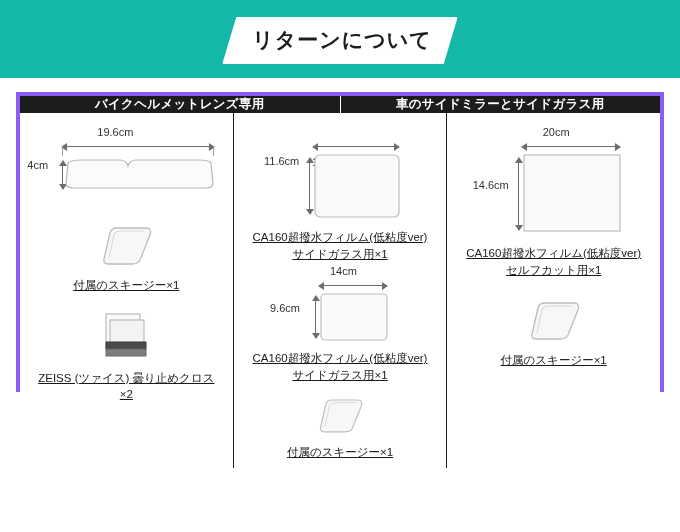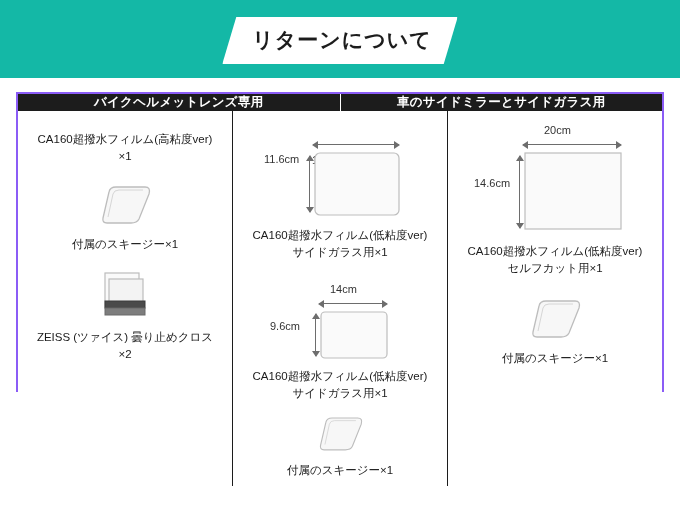--- a/index.html
+++ b/index.html
@@ -38,25 +38,26 @@
   }
 
   
   .table-wrap {
     padding: 14px 16px 0 16px;
     box-sizing: border-box;
     width: 680px;
   }
   .table {
     width: 648px;
-    border: 2px solid #8b5cf6;
+    border: 4px solid #8b5cf6;
     box-sizing: border-box;
     display: flex;
     flex-direction: column;
     height: 300px;
+    text-decoration: underline;
   }
   .thead {
     display: flex;
     background: #1c1c1c;
     color: #ffffff;
     height: 46px;
   }
   .th {
     flex: 1 1 0;
     display: flex;
@@ -180,22 +181,35 @@
     <div class="thead">
       <div class="th">バイクヘルメットレンズ専用</div>
       <div class="th">車のサイドミラーとサイドガラス用</div>
     </div>
 
     <div class="tbody">
 
       <div class="col">
 
         <div class="item">
-          <div class="caption">CA160超撥水フィルム(高粘度ver)
-×1</div>
+          <div class="fig" style="width:196px;height:78px;">
+
+            <div class="dim-label" style="left:66px; top:-1px;">19.6cm</div>
+            <div class="arrow-h" style="left:34px; top:19px; width:152px;"></div>
+            <div class="tick" style="left:34px; top:19px; width:1px; height:10px;"></div>
+            <div class="tick" style="left:185px; top:19px; width:1px; height:10px;"></div>
+
+            <div class="dim-label" style="left:-4px; top:32px;">4cm</div>
+            <div class="arrow-v" style="left:34px; top:34px; height:28px;"></div>
+
+            <svg class="film-shape" width="196" height="78" viewBox="0 0 196 78" style="position:absolute;left:0;top:0;">
+              <path d="M40 36 Q44 33 52 33 L92 33 Q98 33 100 39 Q102 33 108 33 L172 33 Q180 33 183 36 L185 57 Q184 61 178 61 L45 61 Q39 61 38 57 Z" fill="#fbfbfb" stroke="#b9b9b9" stroke-width="1.2"></path>
+              <path d="M97 34 Q100 40 103 34" fill="none" stroke="#c9c9c9" stroke-width="1"></path>
+            </svg>
+          </div>
         </div>
 
         <div class="item" style="margin-top:14px;">
           <svg class="squeegee" width="72" height="52" viewBox="0 0 72 52">
             <path d="M14 40 L20 14 Q21 9 27 9 L56 9 Q62 9 60 16 L50 41 Q48 45 42 45 L18 45 Q13 45 14 40 Z" fill="#f7f7f7" stroke="#bdbdbd" stroke-width="1.3"></path>
             <path d="M19 39 L24 16 Q25 12 30 12 L54 12" fill="none" stroke="#d6d6d6" stroke-width="1"></path>
           </svg>
           <div class="caption">付属のスキージー×1</div>
         </div>
 
@@ -220,21 +234,21 @@
             <div class="dim-label" style="left:-4px; top:28px;">11.6cm</div>
             <div class="arrow-v" style="left:44px; top:31px; height:56px;"></div>
             <svg width="150" height="96" viewBox="0 0 150 96" style="position:absolute;left:0;top:0;">
               <rect x="50" y="28" width="84" height="62" rx="5" ry="5" fill="#fafafa" stroke="#bdbdbd" stroke-width="1.2"></rect>
             </svg>
           </div>
           <div class="caption">CA160超撥水フィルム(低粘度ver)
 サイドガラス用×1</div>
         </div>
 
-        <div class="item" style="margin-top:24px;align-items:center;">
+        <div class="item" style="margin-top:4px;align-items:center;">
           <div class="fig" style="width:150px;height:78px;">
             <div class="dim-label" style="left:62px; top:-1px;">14cm</div>
             <div class="arrow-h" style="left:54px; top:19px; width:68px;"></div>
             <div class="dim-label" style="left:2px; top:36px;">9.6cm</div>
             <div class="arrow-v" style="left:50px; top:30px; height:42px;"></div>
             <svg width="150" height="78" viewBox="0 0 150 78" style="position:absolute;left:0;top:0;">
               <rect x="56" y="28" width="66" height="46" rx="4" ry="4" fill="#fafafa" stroke="#bdbdbd" stroke-width="1.2"></rect>
             </svg>
           </div>
           <div class="caption">CA160超撥水フィルム(低粘度ver)

